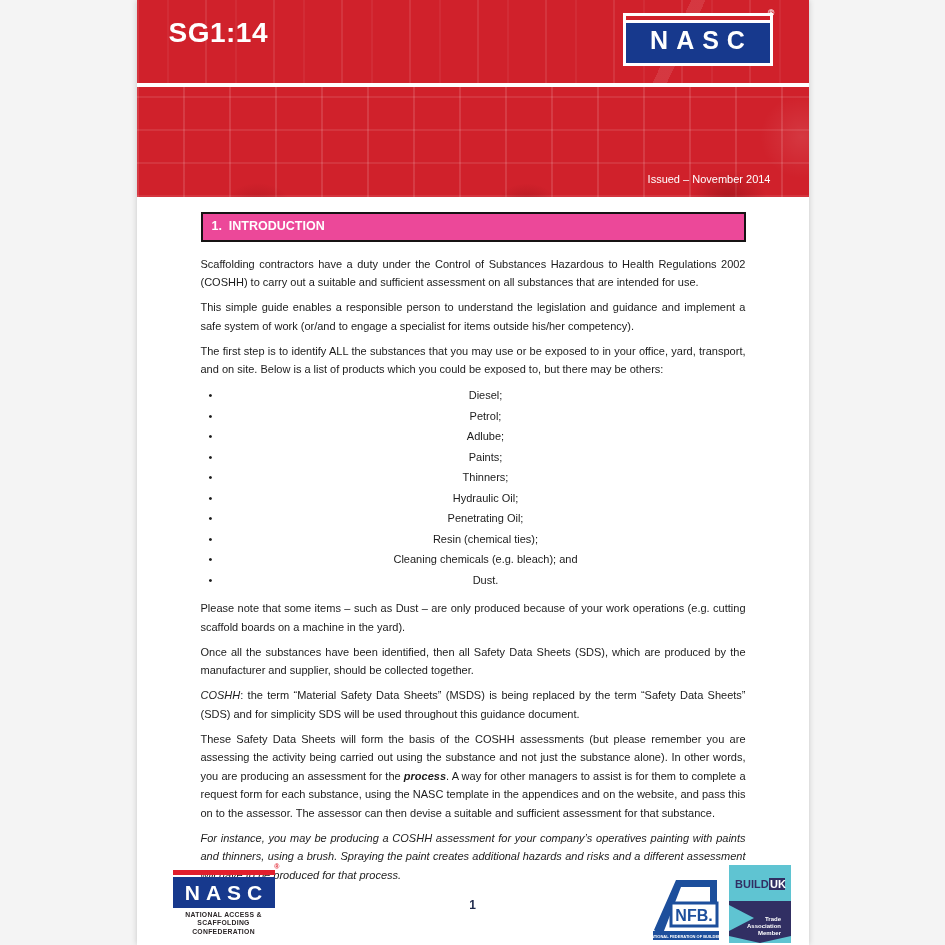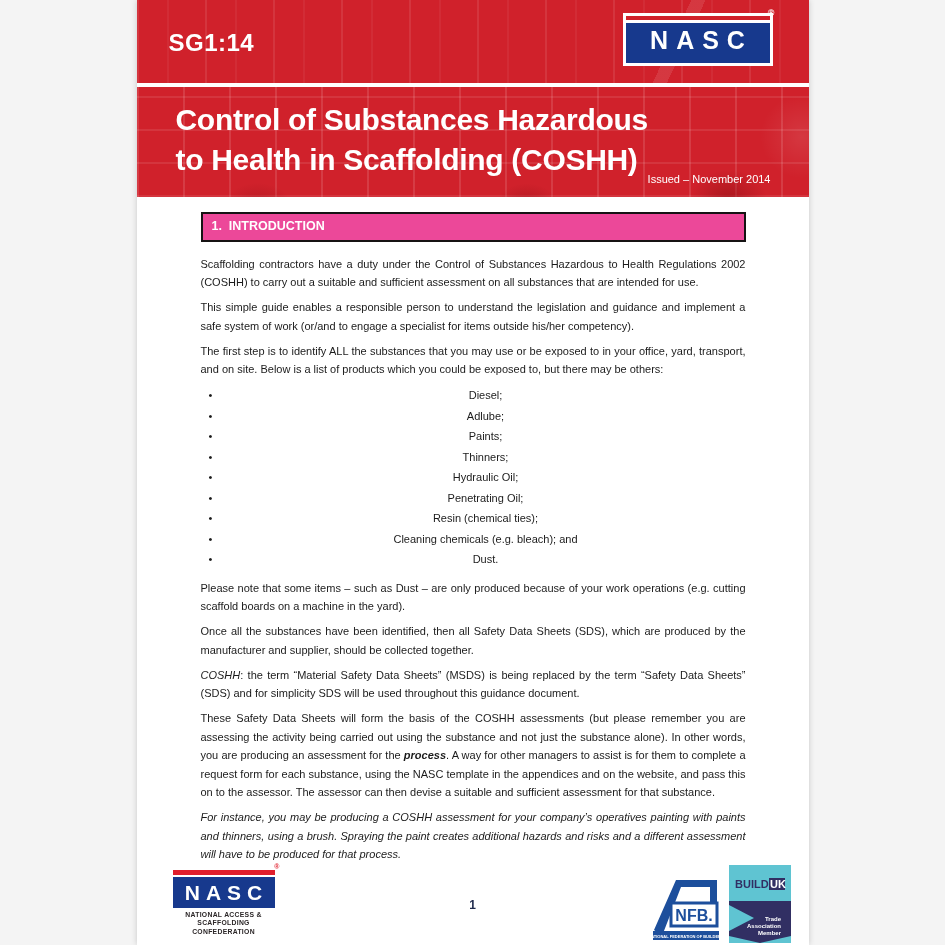--- a/index.html
+++ b/index.html
@@ -23,21 +23,21 @@
     height: 83px;
     background-color: #d0212b;
     background-image:
       repeating-linear-gradient(90deg, rgba(255,255,255,.09) 0 2px, transparent 2px 68px),
       repeating-linear-gradient(90deg, transparent 0 30px, rgba(255,255,255,.05) 30px 32px, transparent 32px 68px),
       linear-gradient(115deg, transparent 78%, rgba(255,255,255,.10) 78%, rgba(255,255,255,.10) 80%, transparent 80%);
     position: relative;
   }
   .doc-code {
     position: absolute; left: 32px; top: 17px;
-    color: #fff; font-size: 24px; font-weight: bold; letter-spacing: .5px; margin-top: 12px;
+    color: #fff; font-size: 28px; font-weight: bold; letter-spacing: .5px;
   }
   .nasc-logo-header {
     position: absolute; right: 36px; top: 13px;
     width: 150px; height: 53px;
   }
   .nasc-logo-header .reg {
     position: absolute; top: -5px; right: -2px;
     color: #fff; font-size: 9px; font-weight: bold;
   }
   .nasc-box {
@@ -138,36 +138,33 @@
       <div class="nasc-box">
         <div class="nasc-stripe"></div>
         <div class="nasc-text">NASC</div>
       </div>
     </div>
   </header>
 
   <div class="band-gap"></div>
 
   <section class="banner">
-    <h1>
-      <span>Control of Substances Hazardous</span><br>
-      <span>to Health in Scaffolding (COSHH)</span>
-    </h1>
     <div class="issued">Issued – November 2014</div>
   </section>
 
   <main class="content">
     <div class="section-bar">1.  INTRODUCTION</div>
 
     <p>Scaffolding contractors have a duty under the Control of Substances Hazardous to Health Regulations 2002 (COSHH) to carry out a suitable and sufficient assessment on all substances that are intended for use.</p>
     <p>This simple guide enables a responsible person to understand the legislation and guidance and implement a safe system of work (or/and to engage a specialist for items outside his/her competency).</p>
     <p>The first step is to identify ALL the substances that you may use or be exposed to in your office, yard, transport, and on site. Below is a list of products which you could be exposed to, but there may be others:</p>
 
     <ul class="bullets">
       <li>Diesel;</li>
+      <li>Petrol;</li>
       <li>Adlube;</li>
       <li>Paints;</li>
       <li>Thinners;</li>
       <li>Hydraulic Oil;</li>
       <li>Penetrating Oil;</li>
       <li>Resin (chemical ties);</li>
       <li>Cleaning chemicals (e.g. bleach); and</li>
       <li>Dust.</li>
     </ul>
 

